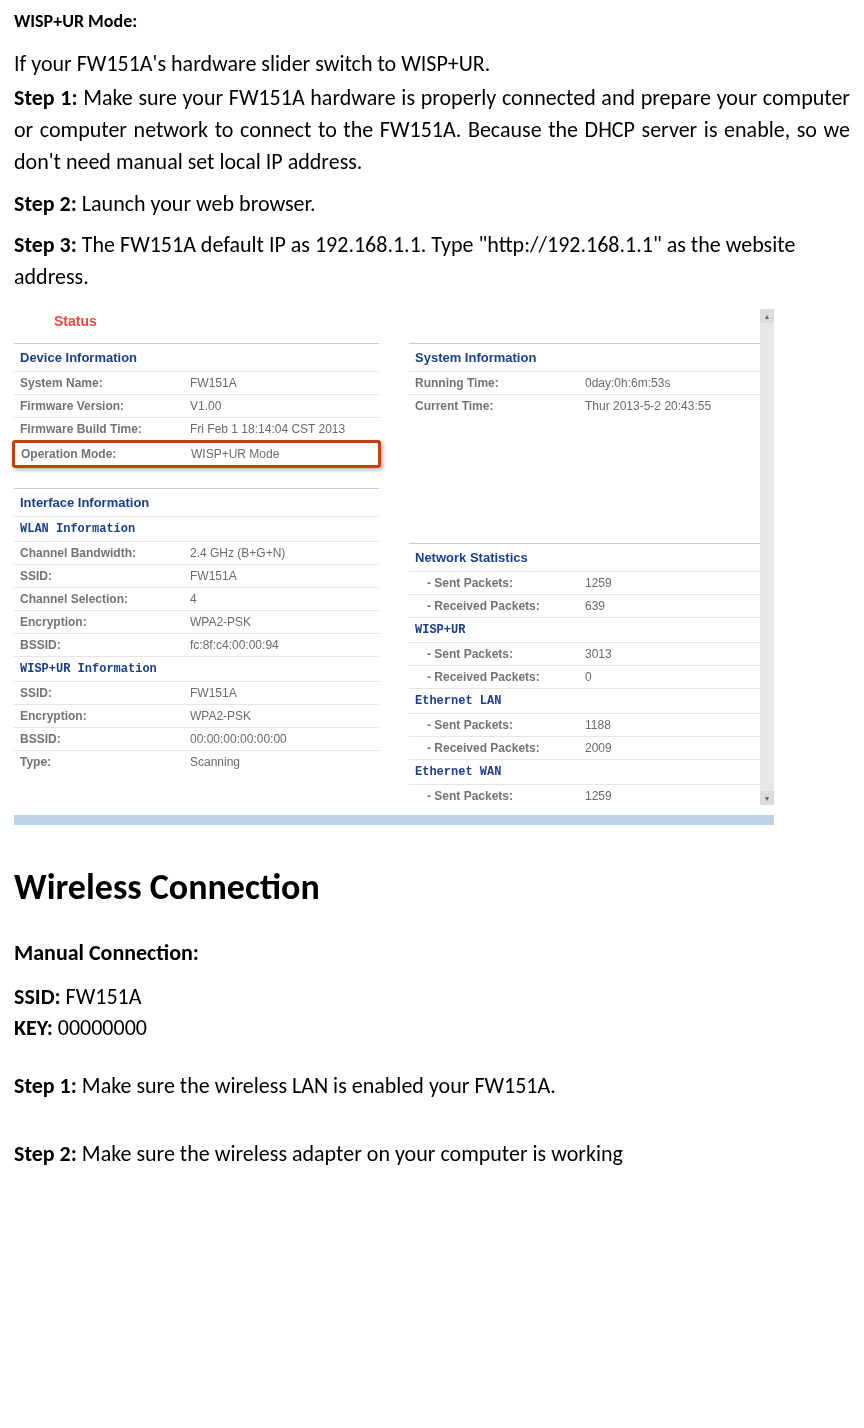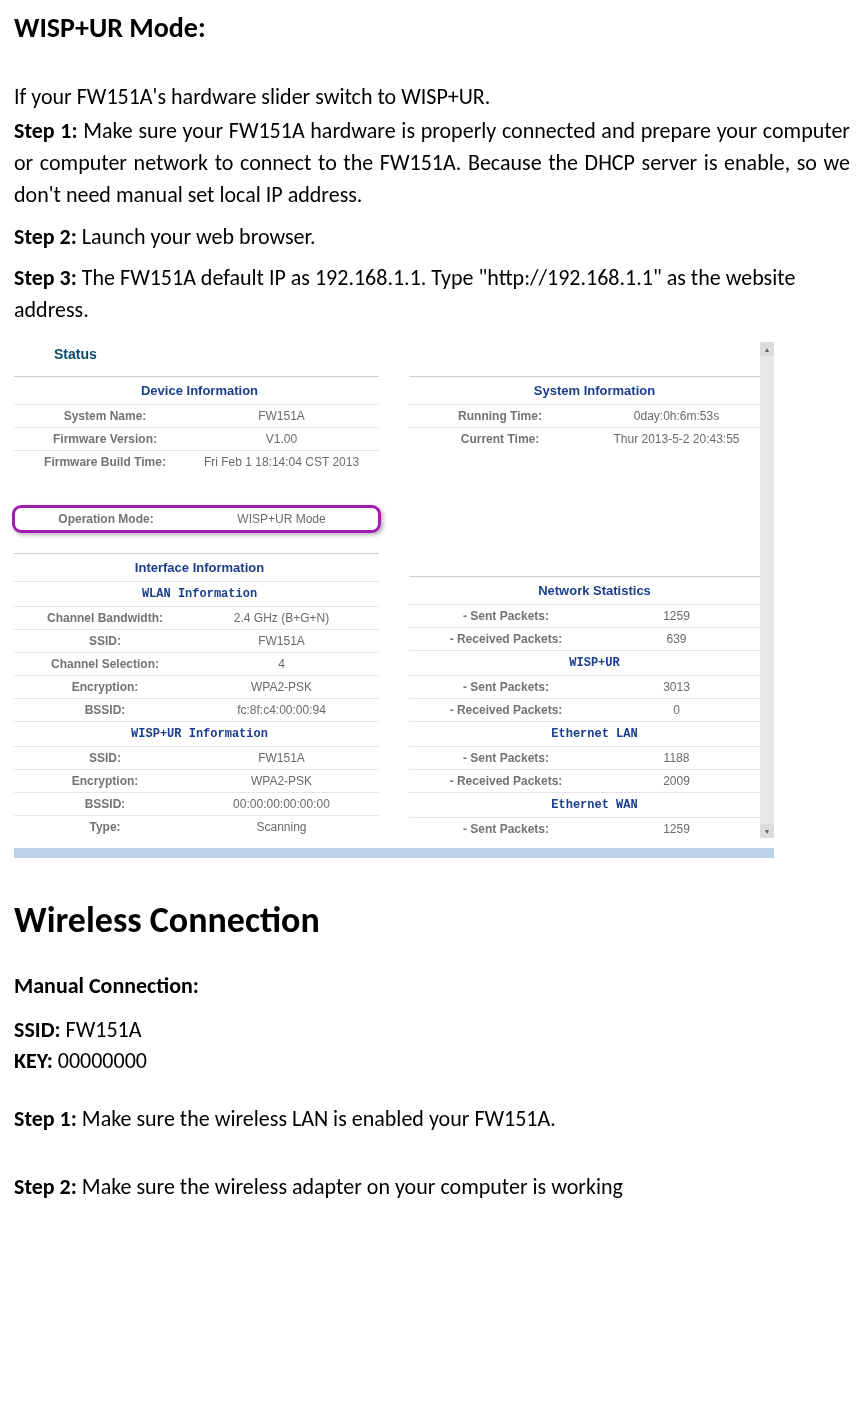--- a/index.html
+++ b/index.html
@@ -5,52 +5,52 @@
   * { box-sizing: border-box; margin: 0; padding: 0; }
   body {
     font-family: Calibri, Arial, sans-serif;
     width: 864px;
     background: #fff;
     color: #000;
     padding: 10px 14px;
   }
   .heading-mode {
     font-weight: bold;
-    font-size: 28px;
-    margin-bottom: 36px;
+    font-size: 18px;
+    margin-bottom: 16px;
   }
   .para {
     font-size: 22px;
     line-height: 1.45;
     margin-bottom: 2px;
   }
   .para-justify { text-align: justify; }
   .step-label { font-weight: bold; }
   .step-block { margin-bottom: 10px; }
 
   
   .status-panel {
     width: 760px;
     margin: 16px 0 40px 0;
     font-family: Tahoma, Arial, sans-serif;
     font-size: 12px;
     position: relative;
     border-bottom: 10px solid #bcd2e8;
   }
   .status-title {
-    color: #0c4a6e;
+    color: #ef4444;
     font-weight: bold;
     font-size: 14px;
     padding: 4px 0 14px 40px;
   }
   .two-col {
     display: flex;
     gap: 30px;
   }
-  .col { flex: 1; text-align: center; }
+  .col { flex: 1; }
   .box {
     border-top: 1px solid #ccc;
     margin-bottom: 8px;
   }
   .section-header {
     color: #1a3e8c;
     font-weight: bold;
     padding: 6px 0 6px 6px;
     font-size: 13px;
   }
@@ -73,26 +73,25 @@
     flex: 0 0 170px;
     font-weight: bold;
     color: #737373;
   }
   .row-value {
     color: #6a6a6a;
     flex: 1;
   }
   .row-indent .row-label { padding-left: 12px; font-weight: bold; }
   .highlight-row {
-    border: 3px solid #a21caf;
-    border-radius: 9px;
+    border: 3px solid #c2410c;
+    border-radius: 3px;
     box-shadow: 2px 2px 4px rgba(0,0,0,0.3);
     margin-left: -2px;
     margin-right: -2px;
-    margin-top: 32px;
   }
   .scrollbar-vert {
     position: absolute;
     right: 0;
     top: 0;
     bottom: 10px;
     width: 14px;
     background: #e8e8e8;
   }
   .scroll-arrow-up, .scroll-arrow-down {

